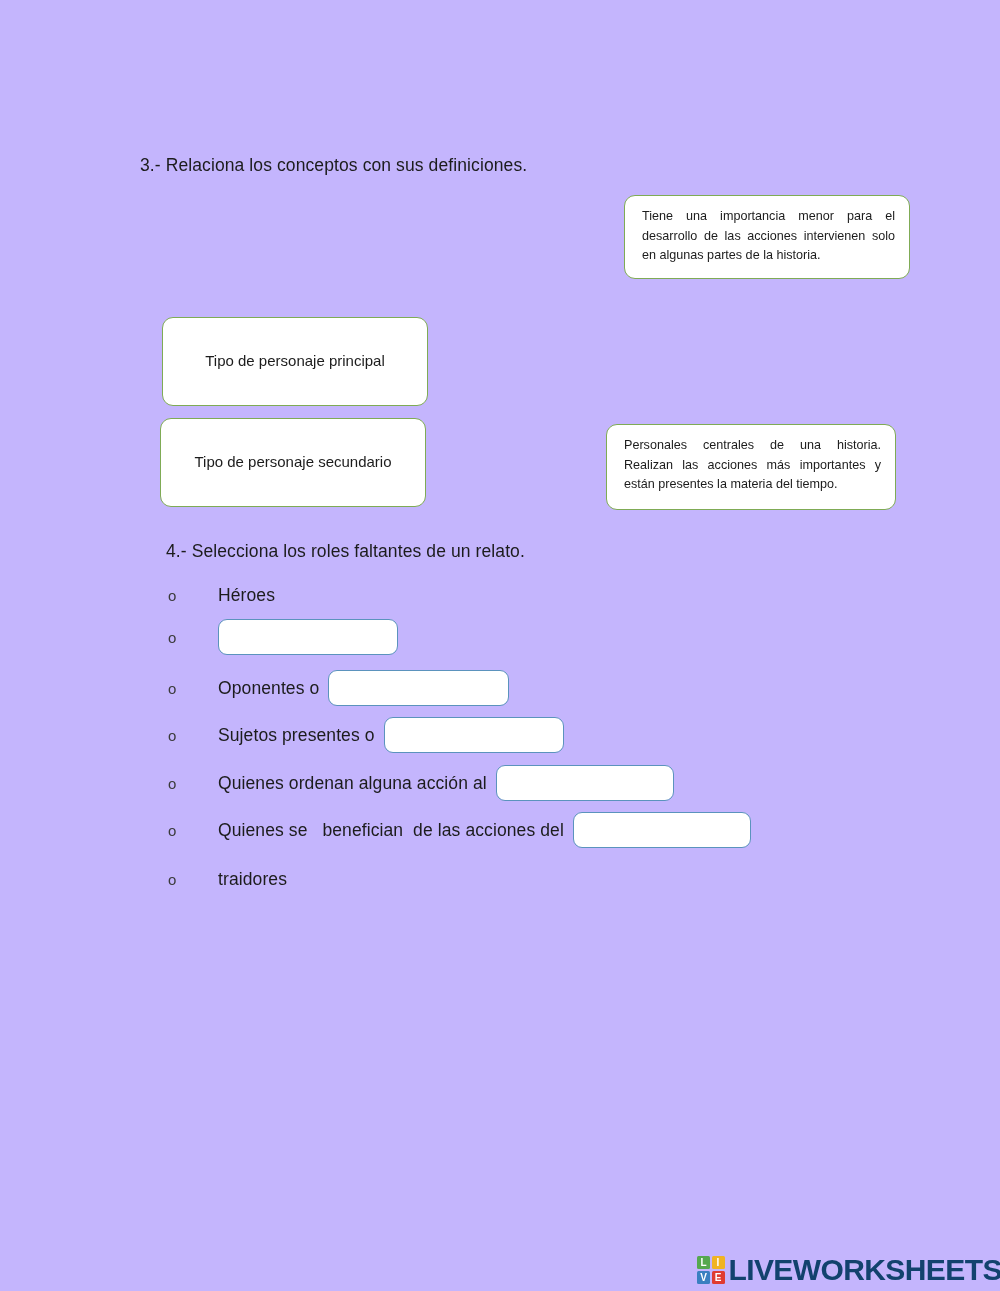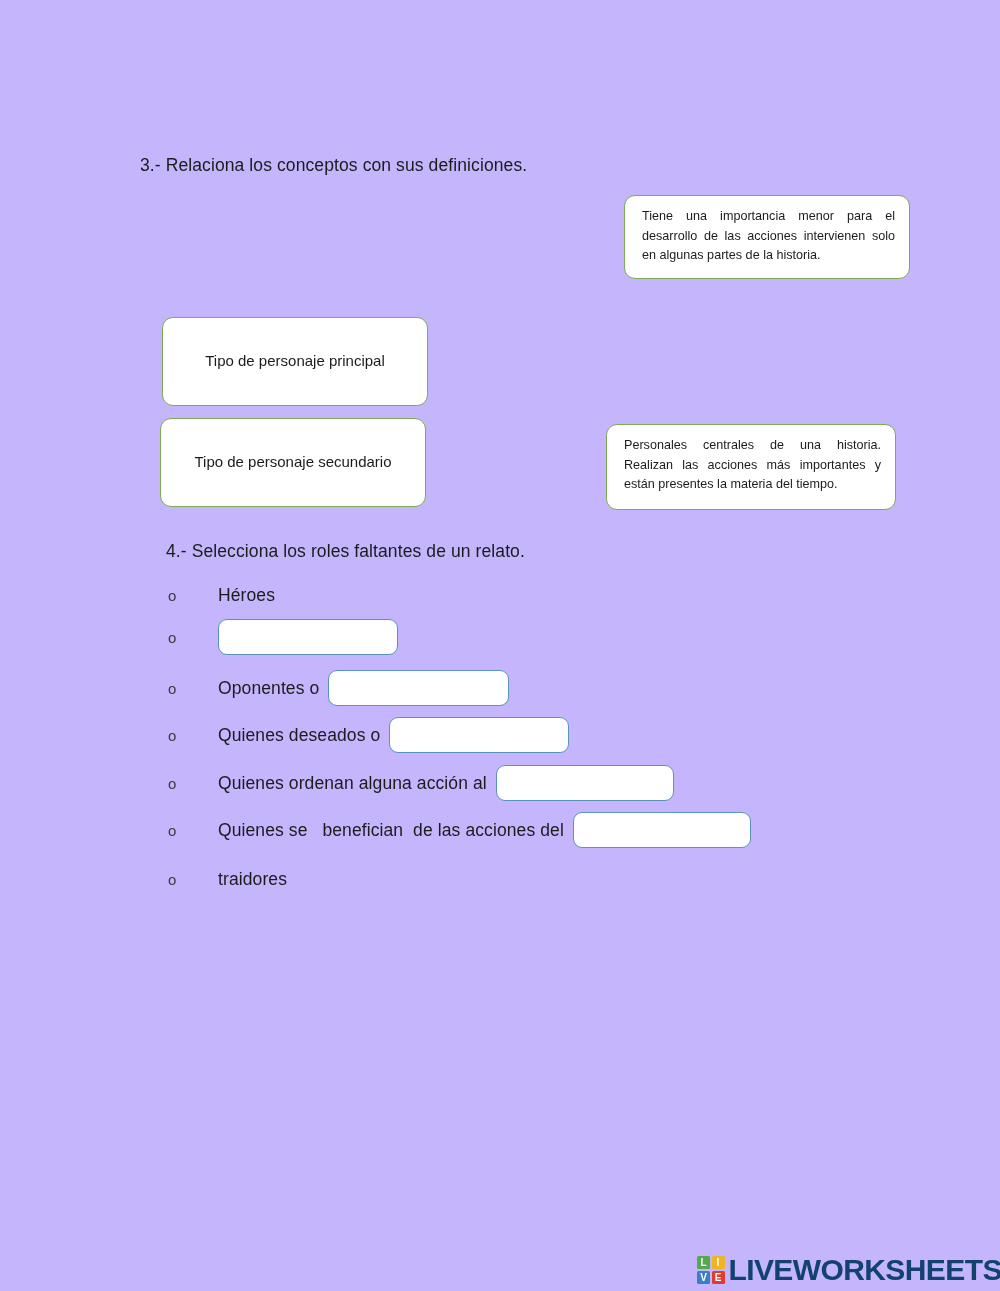--- a/index.html
+++ b/index.html
@@ -191,21 +191,21 @@
   </div>
 
   <div id="role-row-2" class="role-row">
     <span class="role-bullet">o</span>
     <span class="role-label">Oponentes o</span>
     <input id="answer-input-1" class="answer-input" type="text" value="" style="">
   </div>
 
   <div id="role-row-3" class="role-row">
     <span class="role-bullet">o</span>
-    <span class="role-label">Quienes deseados o</span>
+    <span class="role-label">Sujetos presentes o</span>
     <input id="answer-input-2" class="answer-input" type="text" value="" style="">
   </div>
 
   <div id="role-row-4" class="role-row">
     <span class="role-bullet">o</span>
     <span class="role-label">Quienes ordenan alguna acción al</span>
     <input id="answer-input-3" class="answer-input" type="text" value="" style="">
   </div>
 
   <div id="role-row-5" class="role-row">

